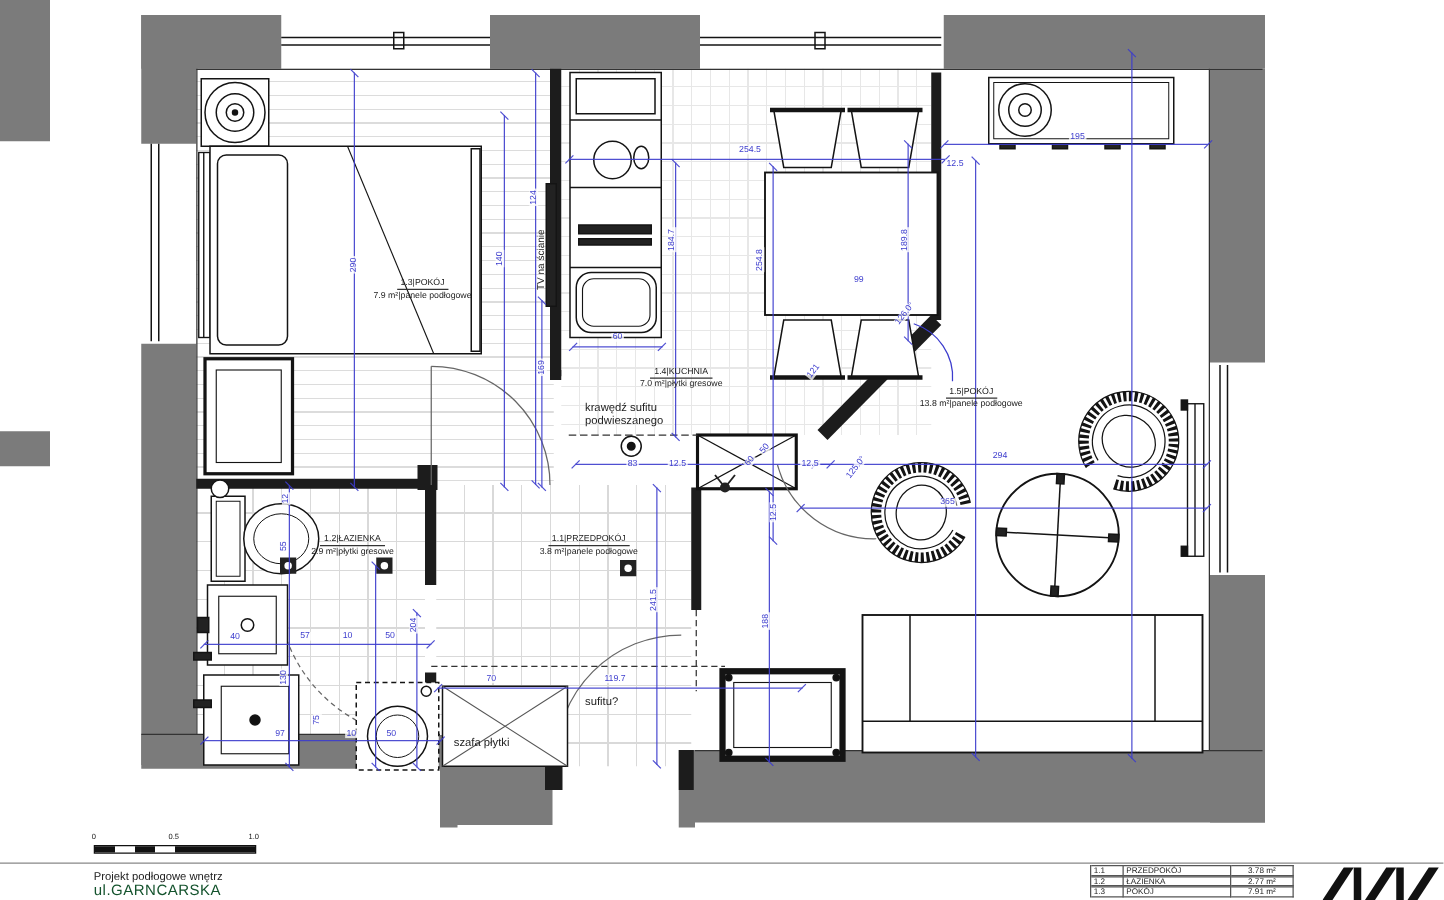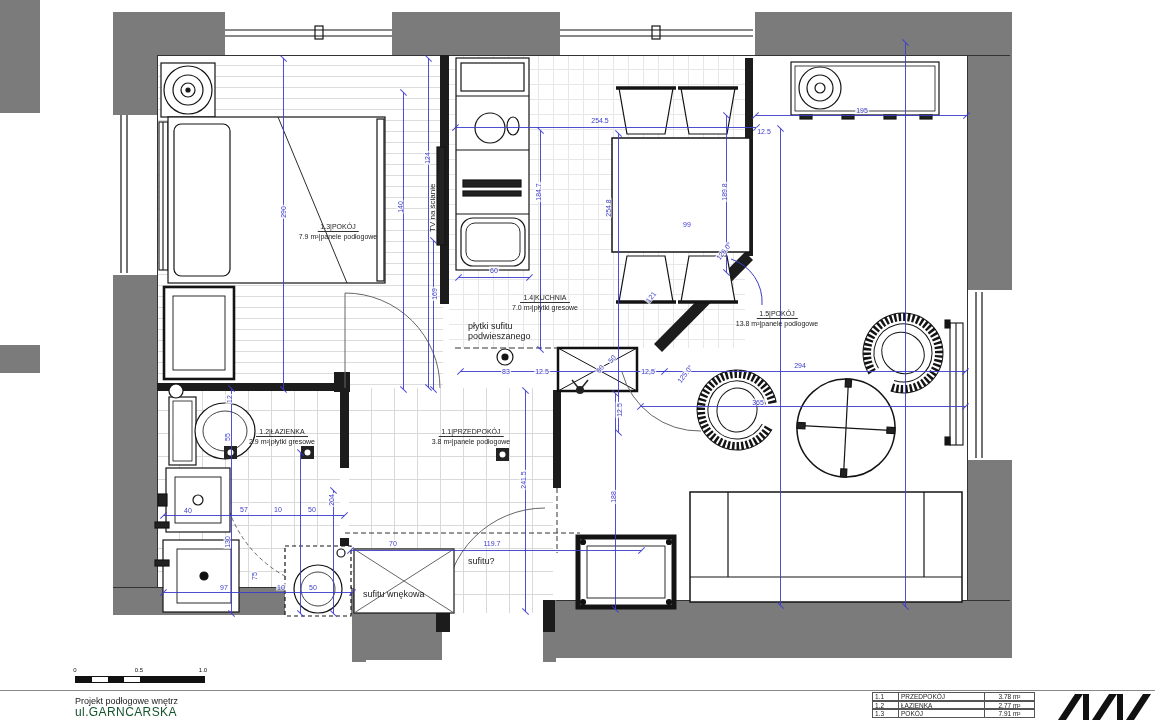--- a/index.html
+++ b/index.html
@@ -337,24 +337,24 @@
       <div class="dim" style="left: 685px; top: 374px; --r: -52deg;">125.0°</div>
       <div class="dim" style="left: 651px; top: 297px; --r: -52deg;">121</div>
       <div class="dim" style="left: 600px; top: 369px; --r: -52deg;">60</div>
       <div class="dim" style="left: 612px; top: 359px; --r: -52deg;">50</div>
       <div class="room" style="left: 338px; top: 222px;"><div class="l1">1.3|POKÓJ</div><div class="l2">7.9 m²|panele podłogowe</div></div>
       <div class="room" style="left: 545px; top: 293px;"><div class="l1">1.4|KUCHNIA</div><div class="l2">7.0 m²|płytki gresowe</div></div>
       <div class="room" style="left: 777px; top: 309px;"><div class="l1">1.5|POKÓJ</div><div class="l2">13.8 m²|panele podłogowe</div></div>
       <div class="room" style="left: 282px; top: 427px;"><div class="l1">1.2|ŁAZIENKA</div><div class="l2">2.9 m²|płytki gresowe</div></div>
       <div class="room" style="left: 471px; top: 427px;"><div class="l1">1.1|PRZEDPOKÓJ</div><div class="l2">3.8 m²|panele podłogowe</div></div>
       <div class="anno rot" style="left: 428px; top: 232px;">TV na ścianie</div>
-      <div class="anno" style="left: 468px; top: 321px;">płytki sufitu
+      <div class="anno" style="left: 468px; top: 321px;">krawędź sufitu
 podwieszanego</div>
       <div class="anno" style="left: 468px; top: 556px;">sufitu?</div>
-      <div class="anno" style="left: 363px; top: 589px;">sufitu wnękowa</div>
+      <div class="anno" style="left: 363px; top: 589px;">szafa płytki</div>
     </div>
 
   <div id="footer-divider"></div>
   <div id="scalebar"></div>
   <div id="sb-labels">
       <div class="sb-label" style="left: 75px;">0</div>
       <div class="sb-label" style="left: 139px;">0.5</div>
       <div class="sb-label" style="left: 203px;">1.0</div>
     </div>
   <div id="project-line1">Projekt podłogowe wnętrz</div>

